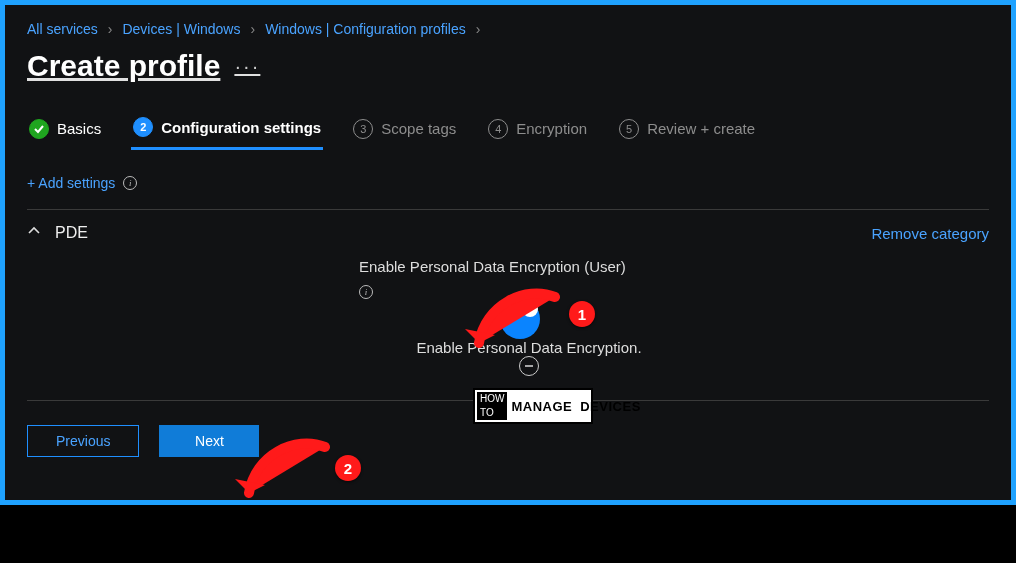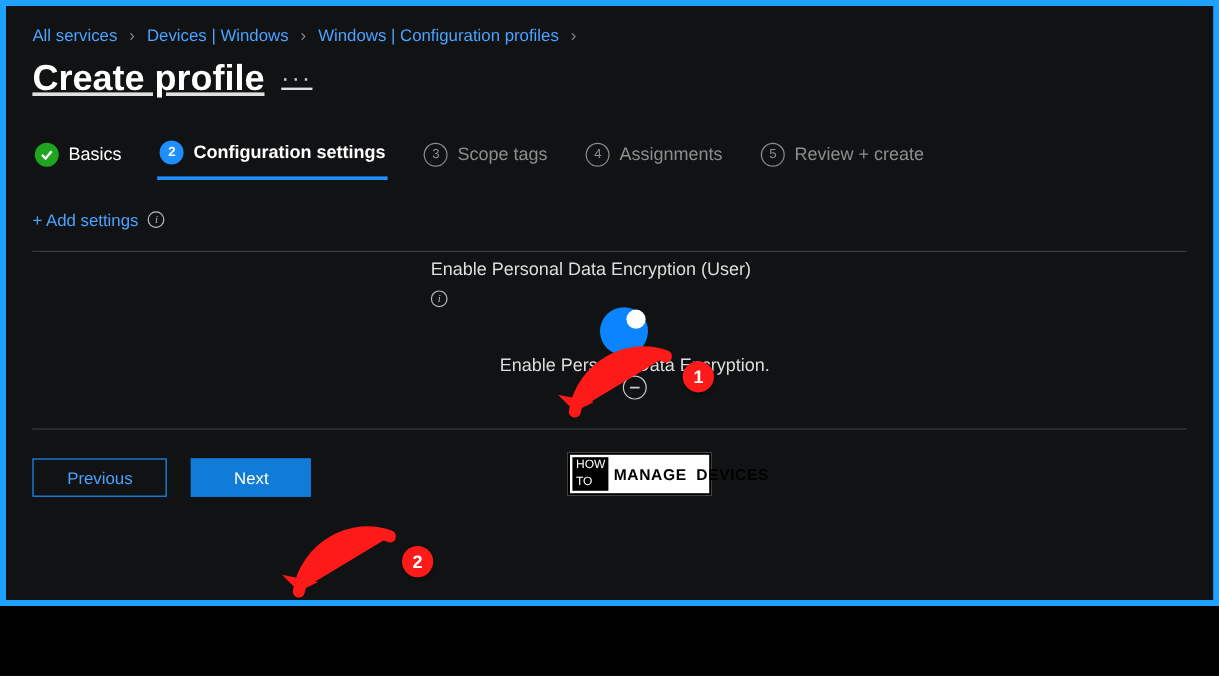--- a/index.html
+++ b/index.html
@@ -90,21 +90,21 @@
   .btn.primary { background:#107cd8; color:#fff; border-color:#107cd8; }
 
   
   .anno { position:absolute; pointer-events:none; }
   .badge {
     width:26px; height:26px; border-radius:50%; background:#ff1a1a;
     color:#fff; font-weight:700; display:flex; align-items:center; justify-content:center;
     font-size:15px; box-shadow:0 1px 3px rgba(0,0,0,0.6);
   }
   .logo {
-    position:absolute; left:468px; top:372px; width:120px; height:36px;
+    position:absolute; left:468px; top:383px; width:120px; height:36px;
     background:#fff; border:2px solid #000; display:flex; align-items:center;
     font-family: Arial Black, Arial, sans-serif; pointer-events:none;
   }
   .logo .l1 { background:#000; color:#fff; font-size:10px; padding:2px 3px; line-height:10px; }
   .logo .l2 { color:#000; font-size:13px; font-weight:900; padding:0 4px; letter-spacing:0.5px; line-height:13px; }
   svg.arrow path { fill:#ff1a1a; }
 </style>
 </head>
 <body>
 <div class="frame">
@@ -137,35 +137,46 @@
     <div class="step active">
       <span class="num">2</span>
       <span>Configuration settings</span>
     </div>
     <div class="step">
       <span class="num">3</span>
       <span>Scope tags</span>
     </div>
     <div class="step">
       <span class="num">4</span>
-      <span>Assignments</span>
+      <span>Encryption</span>
     </div>
     <div class="step">
       <span class="num">5</span>
       <span>Review + create</span>
     </div>
   </div>
 
   <div class="add-settings">
     <span>+ Add settings</span>
     <span class="info-circle">i</span>
   </div>
 
   <hr class="hline">
 
+  <div class="cat-head">
+    <div class="cat-left">
+      <span class="chev">
+        <svg width="14" height="14" viewBox="0 0 14 14">
+              <path d="M2 9 L7 4 L12 9" stroke="#ddd" stroke-width="1.6" fill="none"></path>
+            </svg>
+      </span>
+      <span class="cat-title">PDE</span>
+    </div>
+    <span class="remove-cat">Remove category</span>
+  </div>
 
   <div class="setting-row">
     <div class="setting-label">
       <span>Enable Personal Data Encryption (User)</span>
       <span class="info-under"><span class="info-circle">i</span></span>
     </div>
     <div class="toggle">
       <div class="knob"></div>
     </div>
     <div class="toggle-label">Enable Personal Data Encryption.</div>

